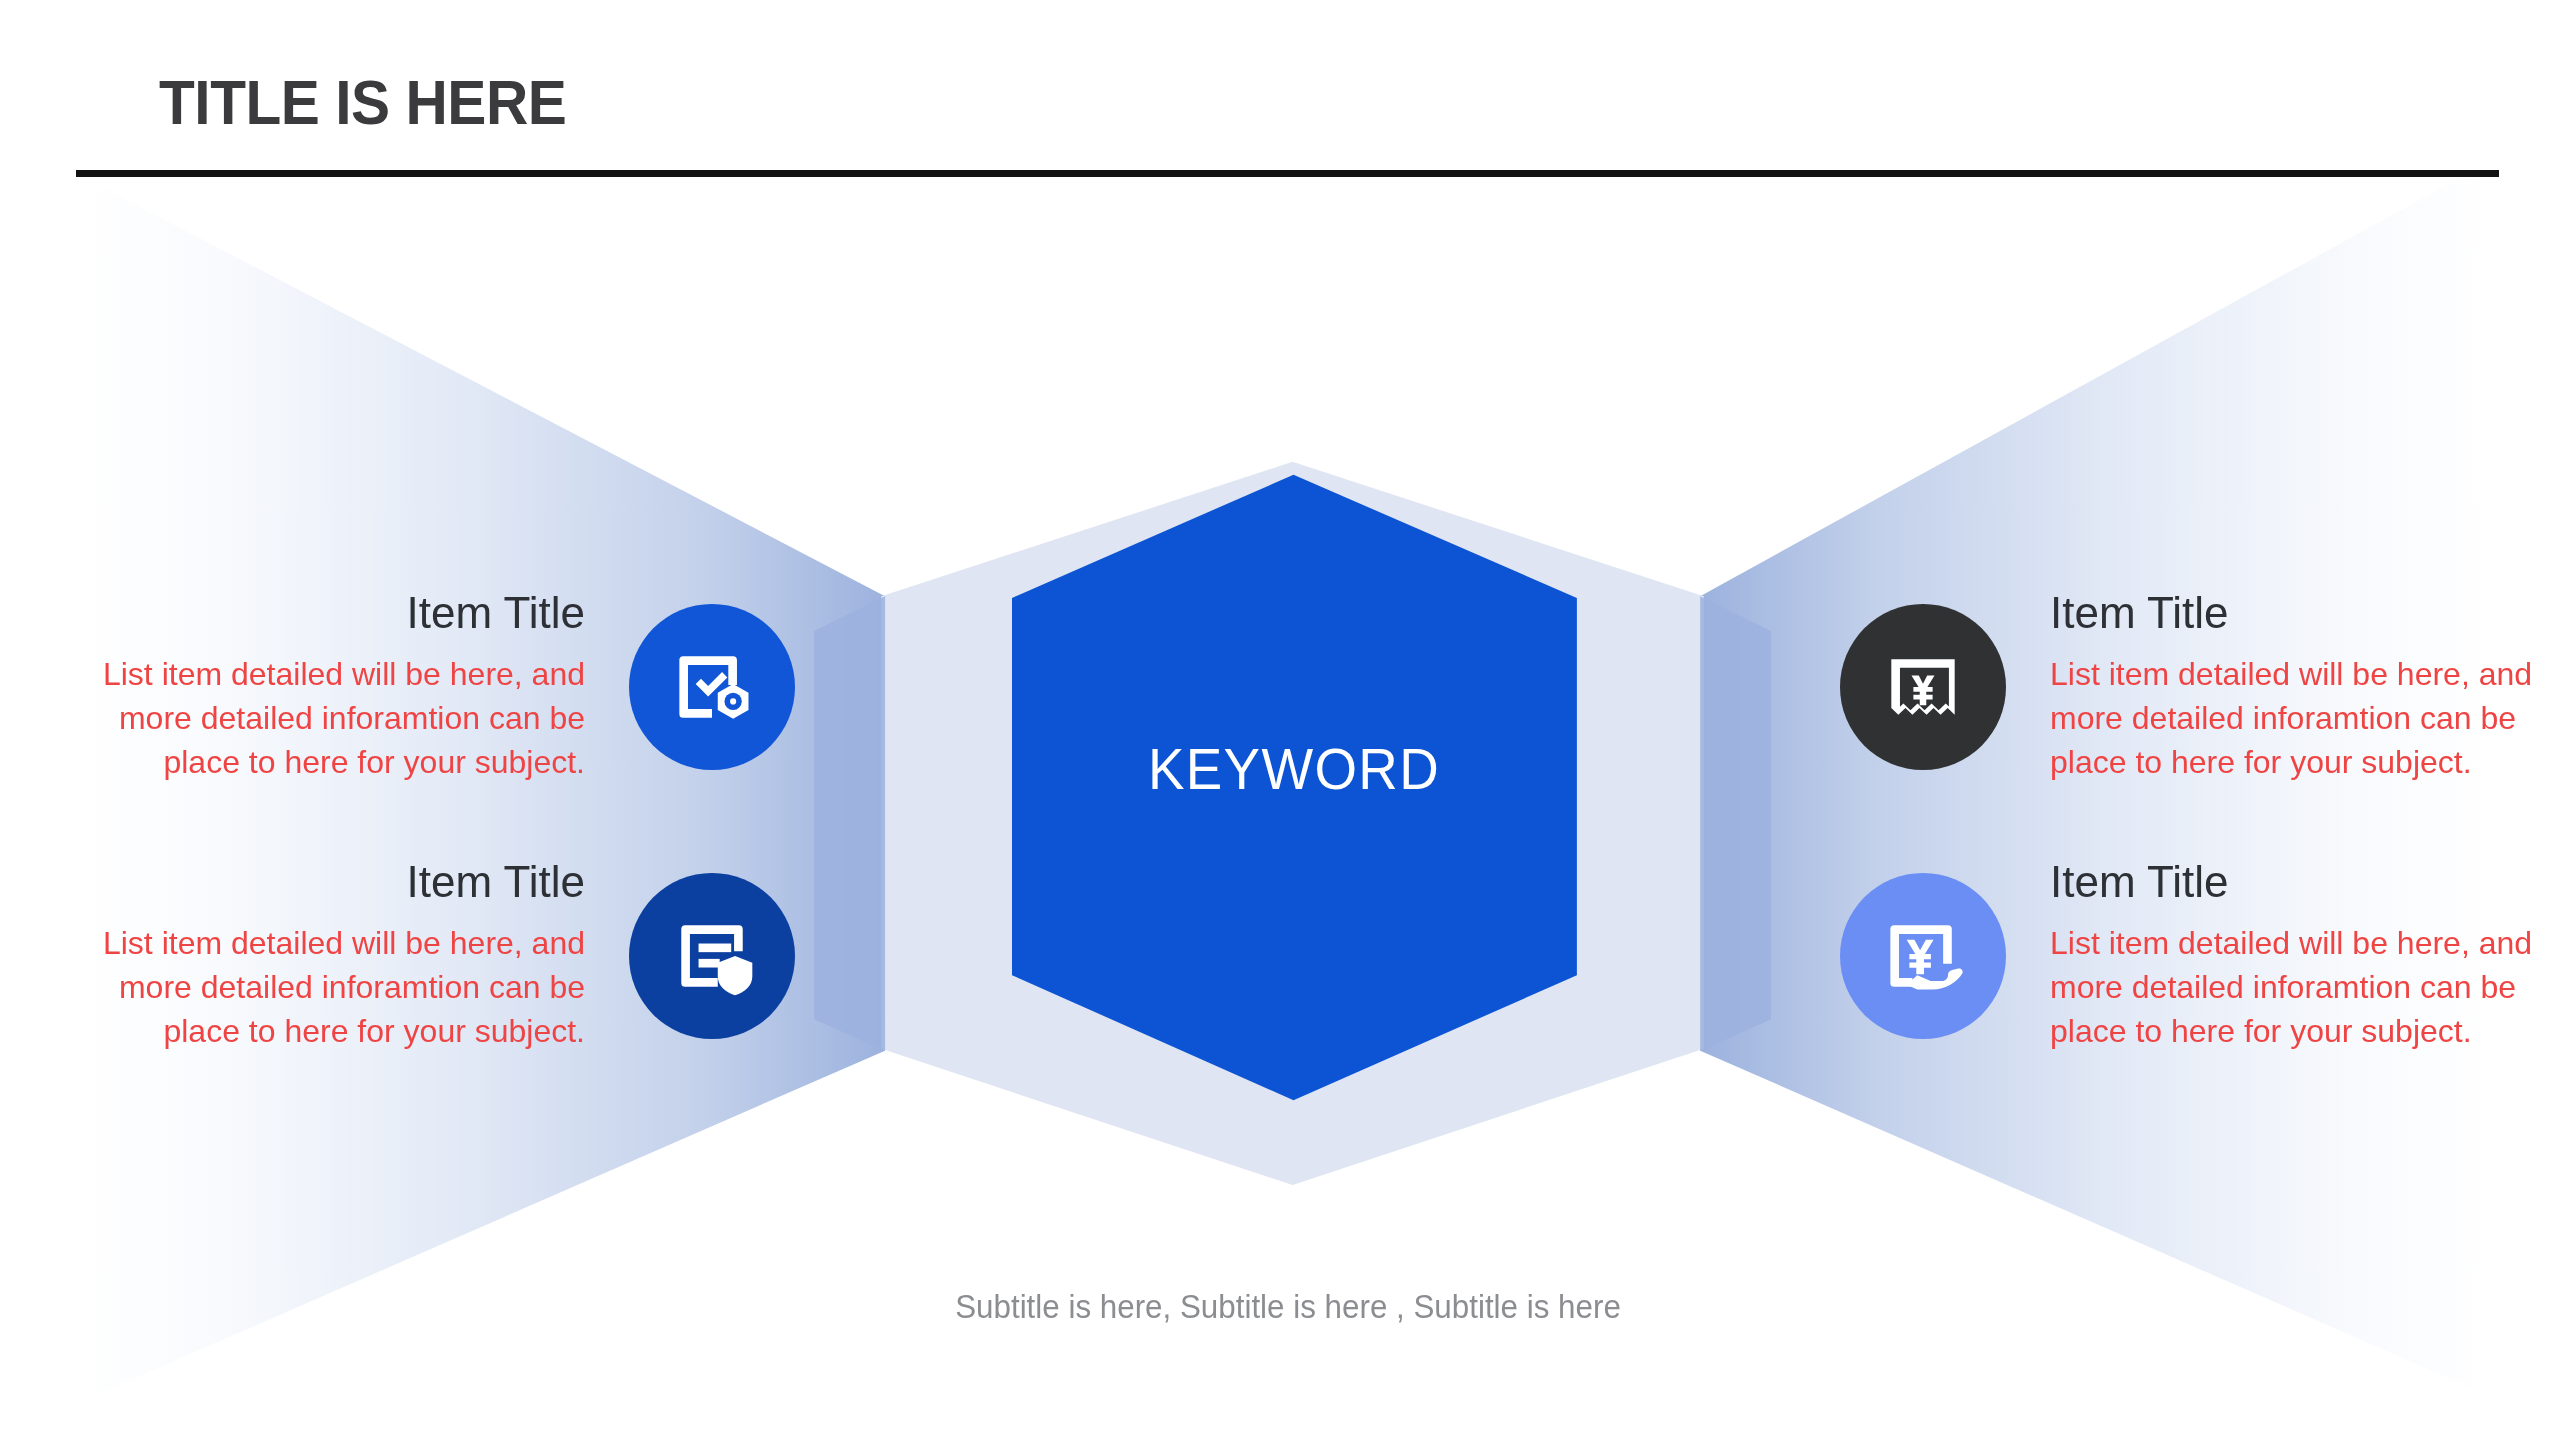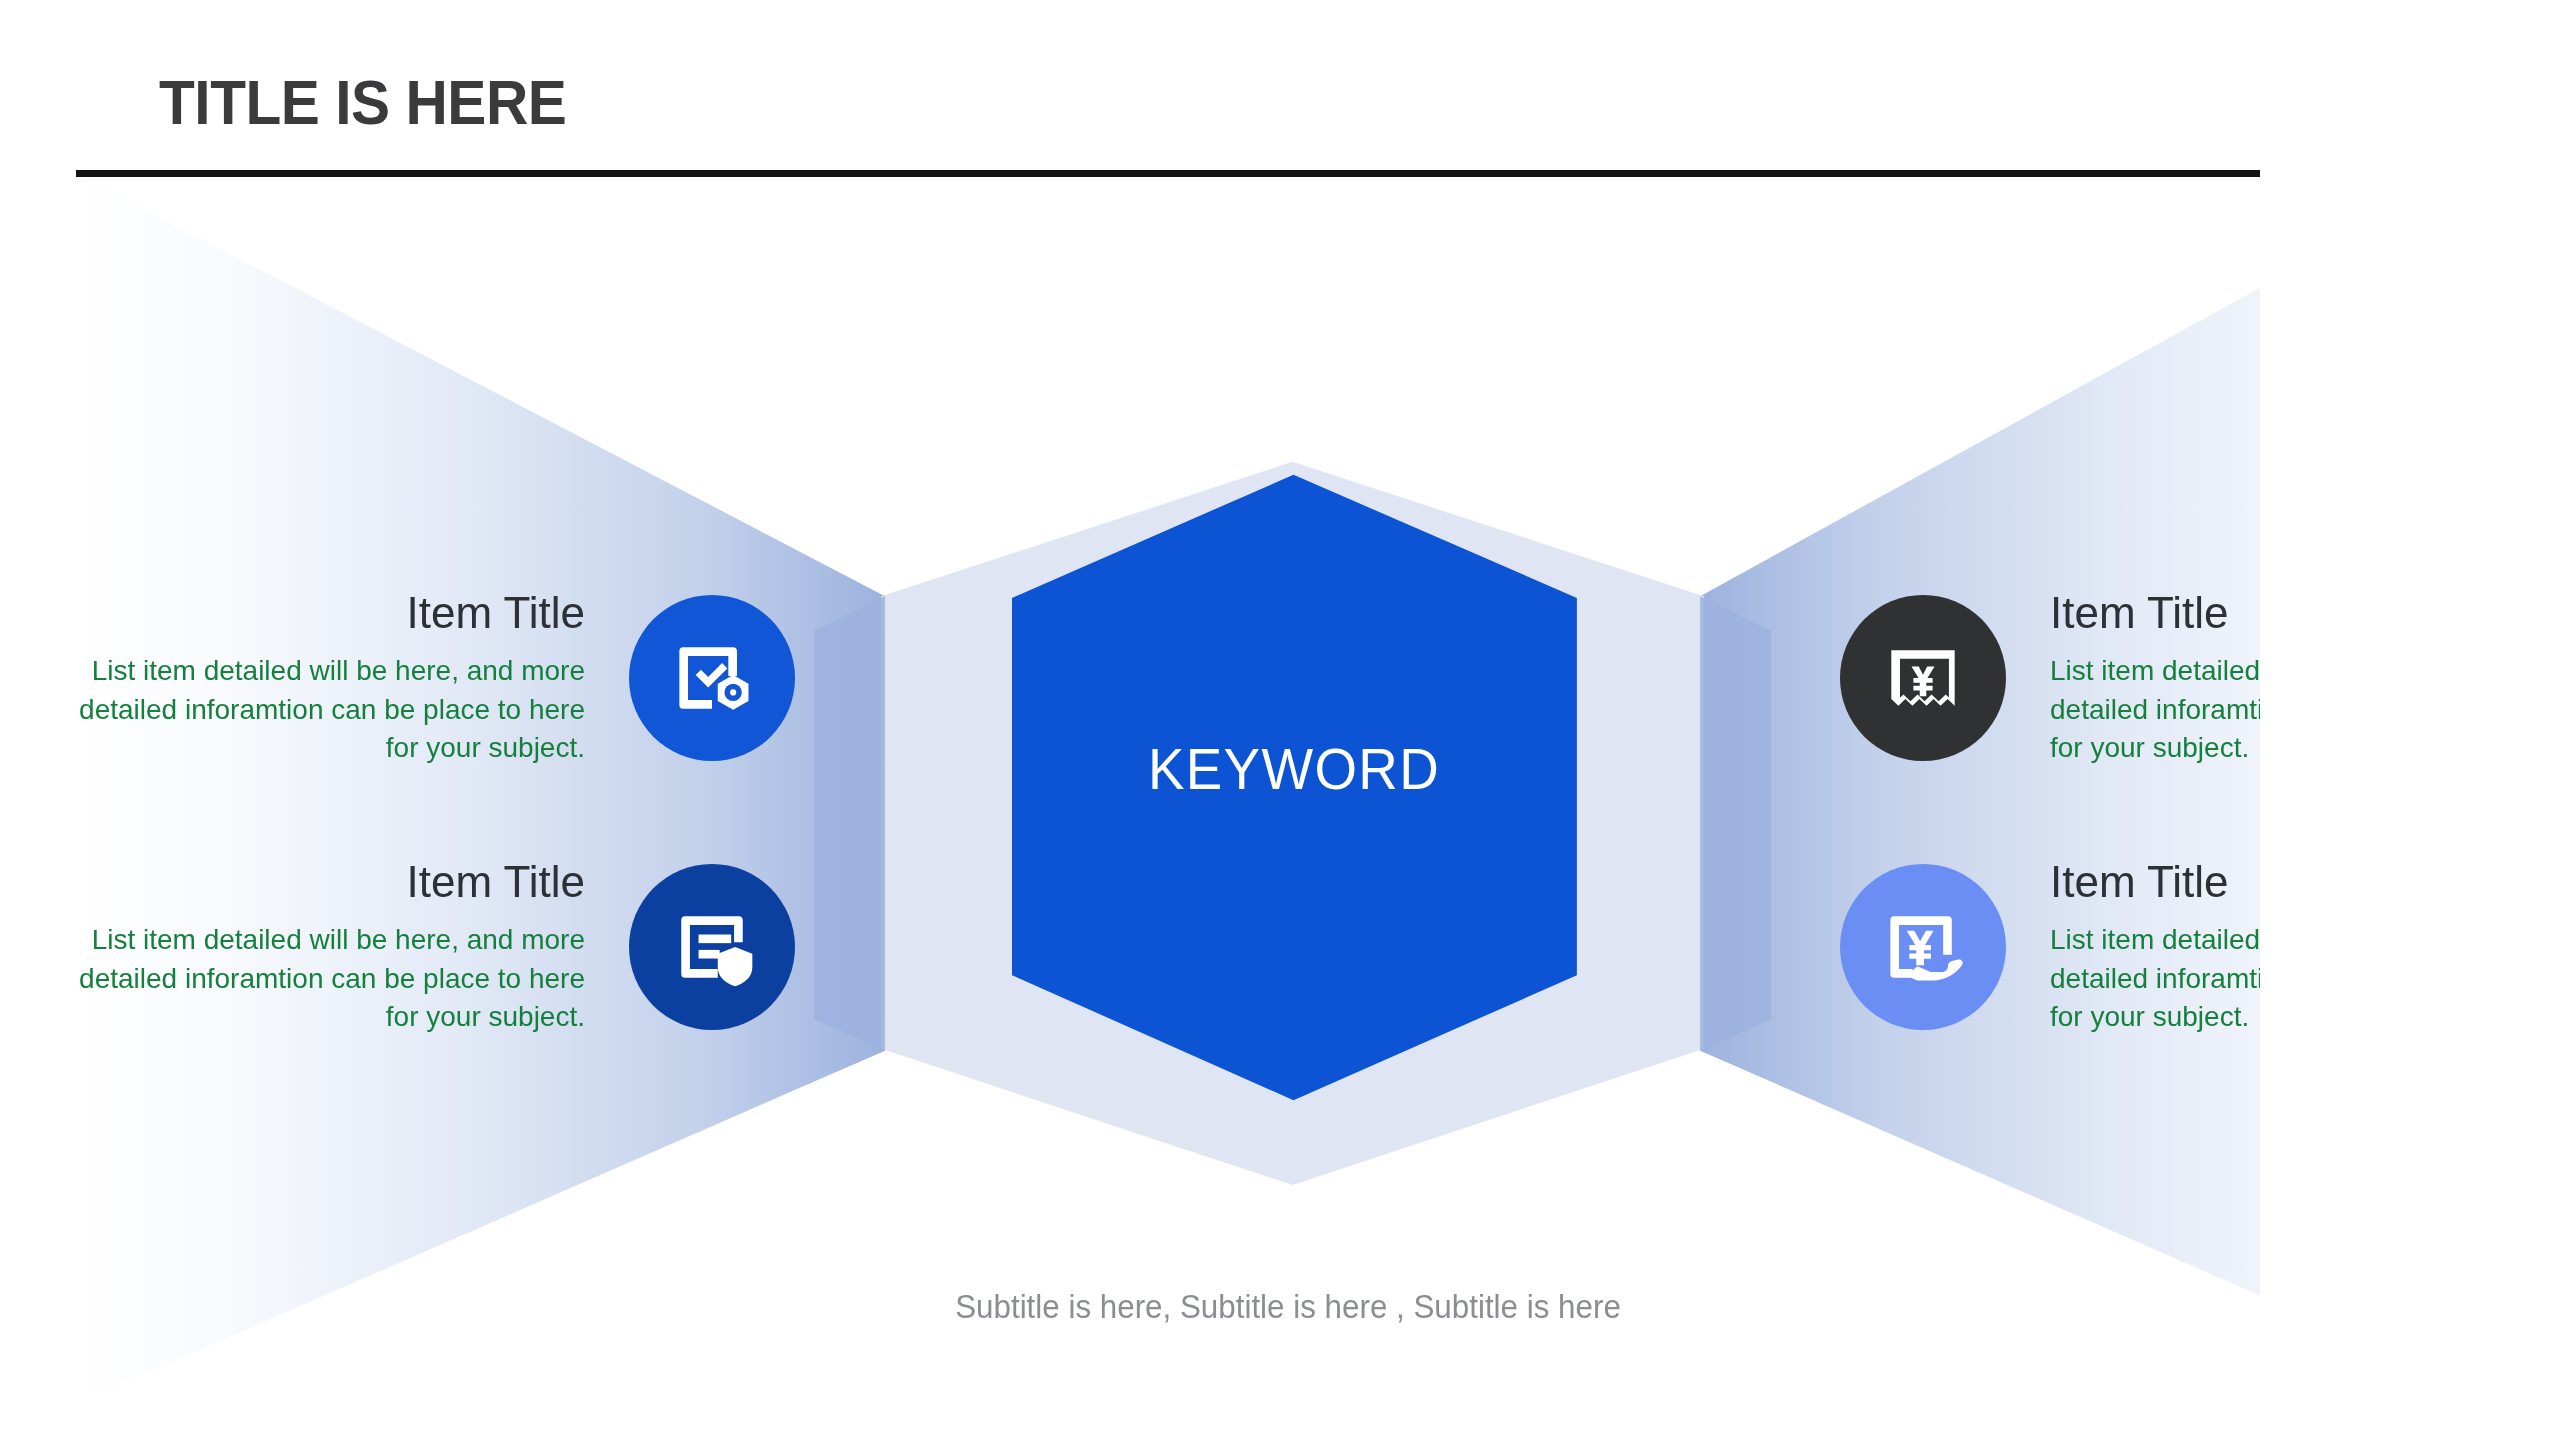--- a/index.html
+++ b/index.html
@@ -6,21 +6,21 @@
   html, body {
     margin: 0;
     padding: 0;
     background: #ffffff;
   }
   body {
     font-family: "Liberation Sans", sans-serif;
   }
   #slide {
     position: relative;
-    width: 2260px;
+    width: 2576px;
     height: 1449px;
     background: #ffffff;
     overflow: hidden;
   }
 
   
   #bg-art {
     position: absolute;
     left: 0; top: 0;
     width: 2576px;
@@ -81,22 +81,22 @@
   .item-text.align-left  { text-align: left; }
 
   .item-title {
     font-size: 44px;
     color: #2d3035;
     line-height: 1.1;
     margin-bottom: 14.7px;
     font-family: "Liberation Sans", sans-serif;
   }
   .item-desc {
-    font-size: 28px;
-    color: #15803d;
+    font-size: 32px;
+    color: #ef4444;
     line-height: 1.38;
     font-family: "Liberation Sans", sans-serif;
   }
 
   .icon-circle {
     width: 166px;
     height: 166px;
     border-radius: 50%;
     flex: 0 0 166px;
     display: flex;

